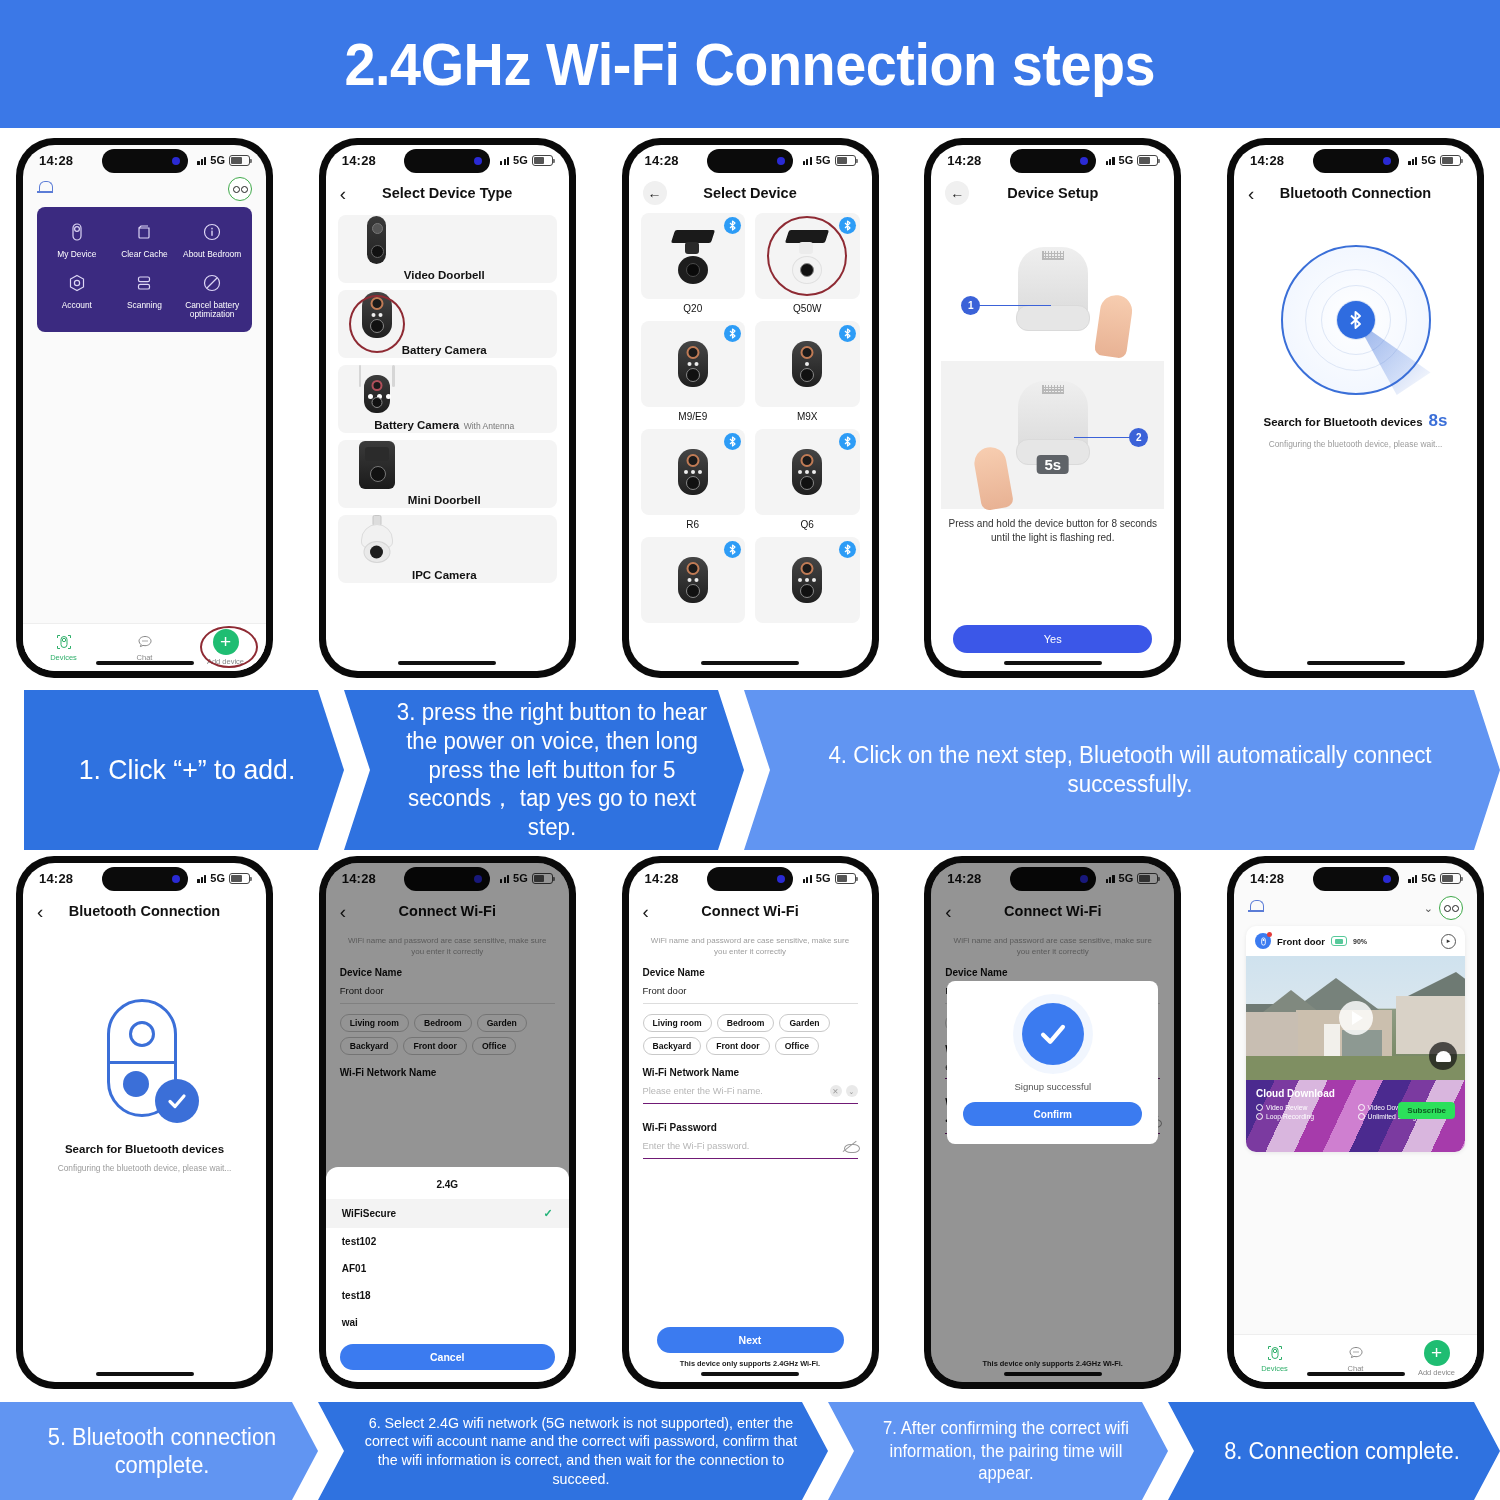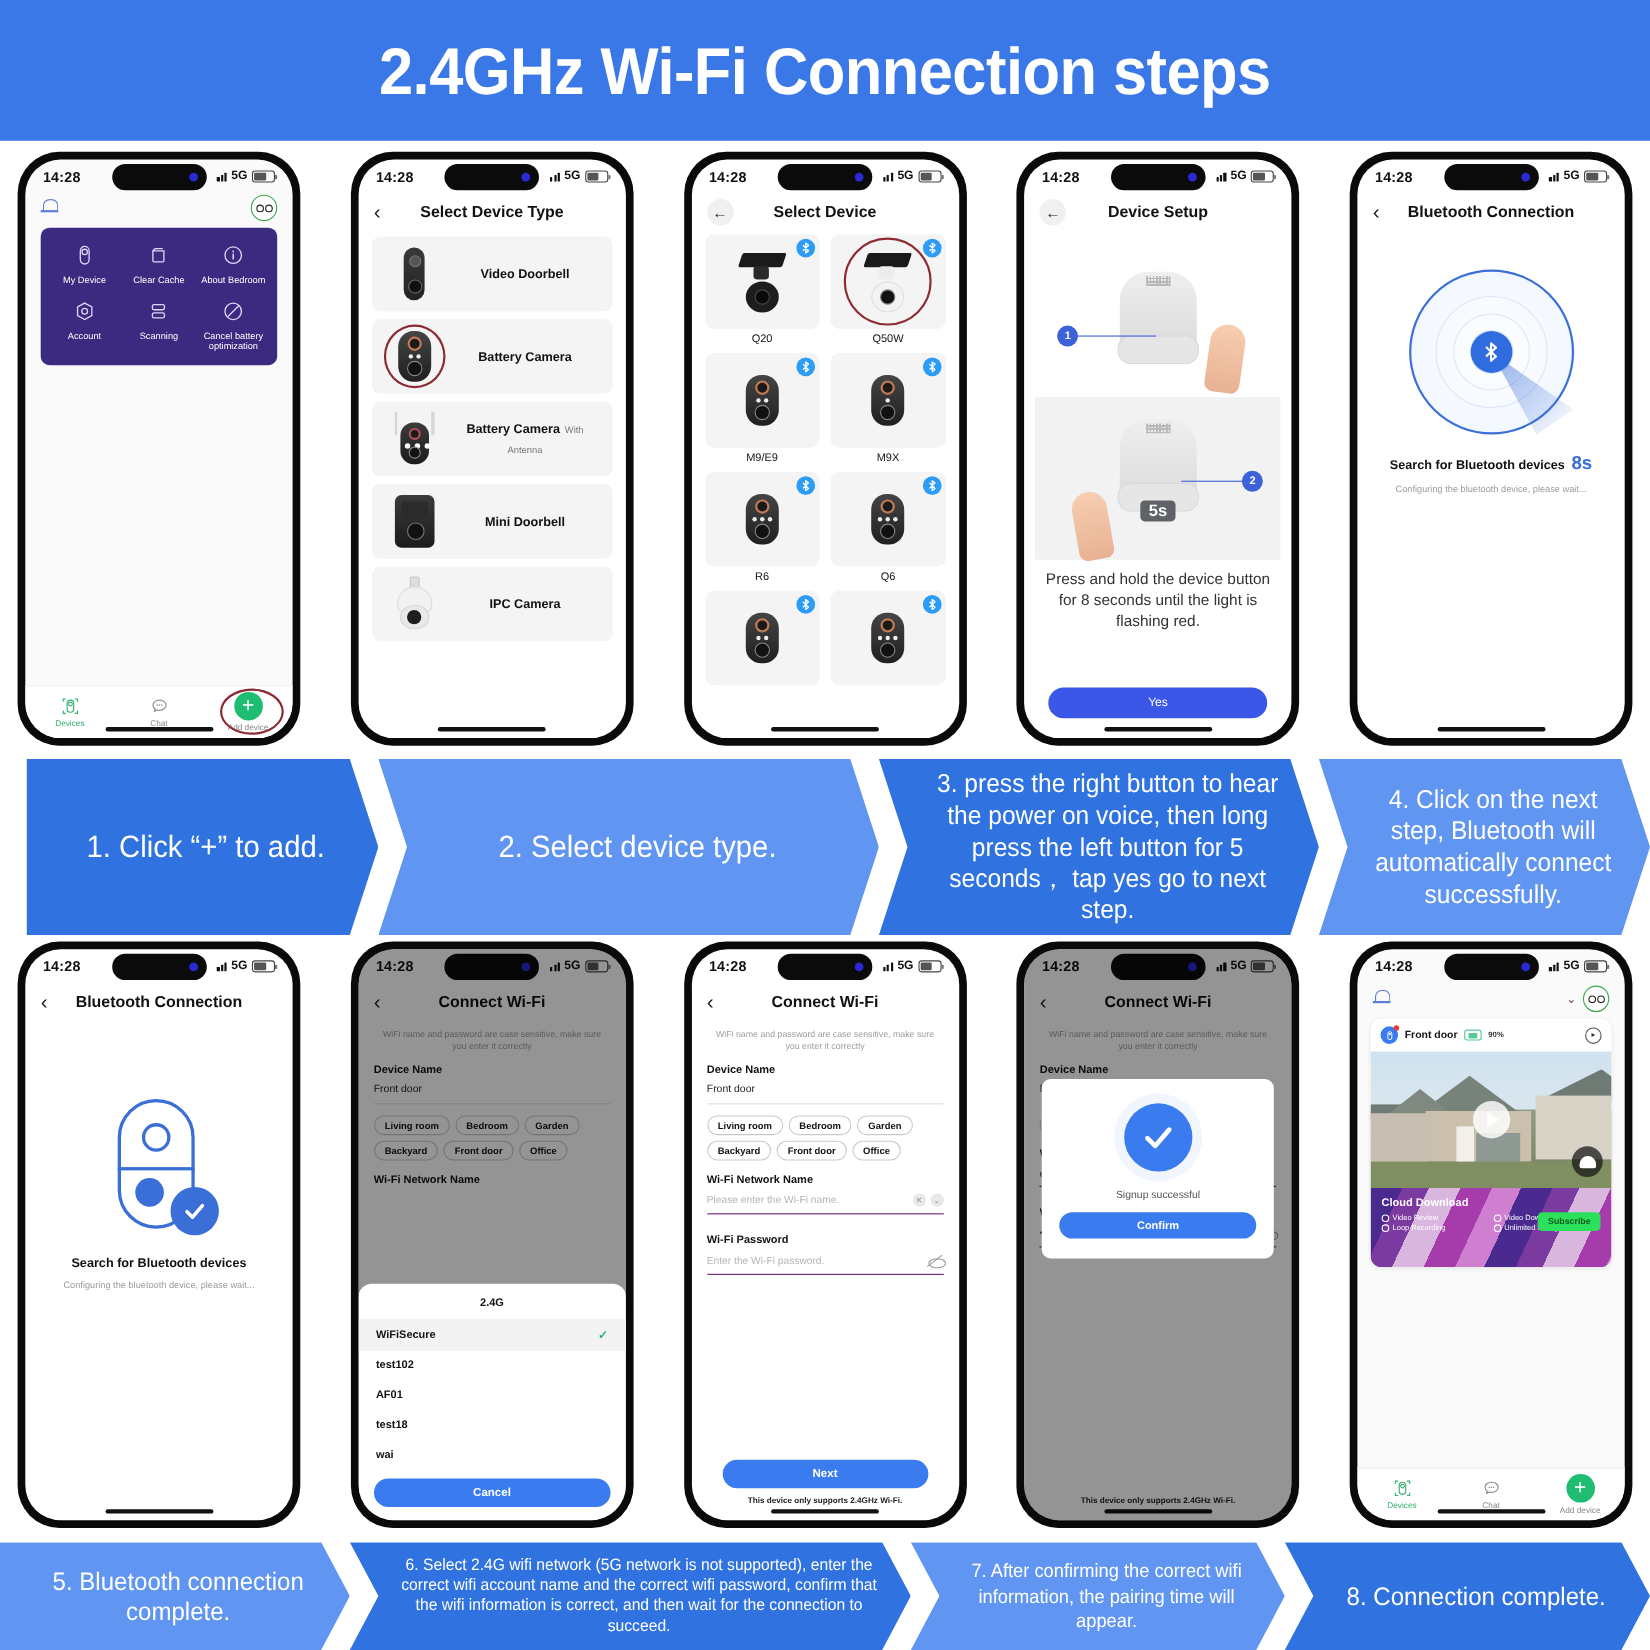--- a/index.html
+++ b/index.html
@@ -141,21 +141,21 @@
   }
   .fab-ring {
     position:absolute; right:8px; top:2px; width:58px; height:42px;
     border:2px solid #8e2a33; border-radius:50%;
   }
 
   
   .dt-list { padding: 4px 12px 0; display:flex; flex-direction:column; gap:7px; }
   .dt-item {
     background:#f4f4f4; border-radius:8px; height:68px;
-    display:flex; align-items:center; padding:0 6px; position:relative;
+    display:flex; padding:0 6px; position:relative;flex-direction:column;
   }
   .dt-thumb { width:66px; height:62px; display:flex; align-items:center; justify-content:center; }
   .dt-text { flex:1; text-align:center; padding-right:6px;}
   .dt-name { font-size:11.5px; font-weight:700; color:#111; }
   .dt-sub { font-size:8.5px; color:#777; margin-top:1px; }
   .dt-ring {
     position:absolute; left:11px; top:5px; width:56px; height:58px;
     border:2px solid #8e2a33; border-radius:50%;
   }
 
@@ -224,21 +224,21 @@
   .finger{position:absolute;width:32px;height:62px;background:linear-gradient(180deg,#f7cdb0,#e8b294);border-radius:16px 16px 8px 8px;}
   .step-dot{
     position:absolute;width:19px;height:19px;border-radius:50%;background:#3b62d8;
     color:#fff;font-size:10px;font-weight:700;display:flex;align-items:center;justify-content:center;
   }
   .step-line{position:absolute;height:1.2px;background:#3b62d8;}
   .five-s{
     position:absolute; background:#5f6368; color:#fff; font-size:15px; font-weight:700;
     padding:1px 8px; border-radius:4px;
   }
-  .setup-note { font-size:14px; color:#333; text-align:center; line-height:1.35; padding:8px 6px 0; }
+  .setup-note { font-size:10px; color:#333; text-align:center; line-height:1.35; padding:8px 6px 0; }
   .primary-btn {
     margin: auto 12px 18px; height:28px; border-radius:16px; background:#3b57e8;
     color:#fff; font-size:11px; display:flex;align-items:center;justify-content:center; font-weight:400;
   }
 
   
   .bt-wrap { flex:1; display:flex; flex-direction:column; align-items:center; padding-top:34px;}
   .radar { width:150px; height:150px; border-radius:50%; position:relative;
            background: radial-gradient(circle at 50% 50%, #ffffff 0%, #f4f8ff 62%, #eef4ff 100%);
            border:2px solid #3a6fd8; }
@@ -826,23 +826,20 @@
         </div>
         <div class="home-ind"></div>
       </div>
     </div>
   </div>
 
   <div class="band top">
     <div class="arrow" style="flex:0 0 320px;background:#2f72e0;margin-left:24px;">
       <span class="txt">1. Click “+” to add.</span>
     </div>
-    <div class="arrow" style="flex:0 0 455px;background:#6195f2;">
-      <span class="txt">2. Select device type.</span>
-    </div>
     <div class="arrow small" style="flex:0 0 400px;background:#2f72e0;">
       <span class="txt">3. press the right  button to hear the power on voice, then long press the left button for 5 seconds， tap yes go to next step.</span>
     </div>
     <div class="arrow small" style="flex:1 1 auto;background:#6195f2;">
       <span class="txt">4. Click on the next step, Bluetooth will automatically connect successfully.</span>
     </div>
   </div>
 
   <div class="phone-row row2">
 

